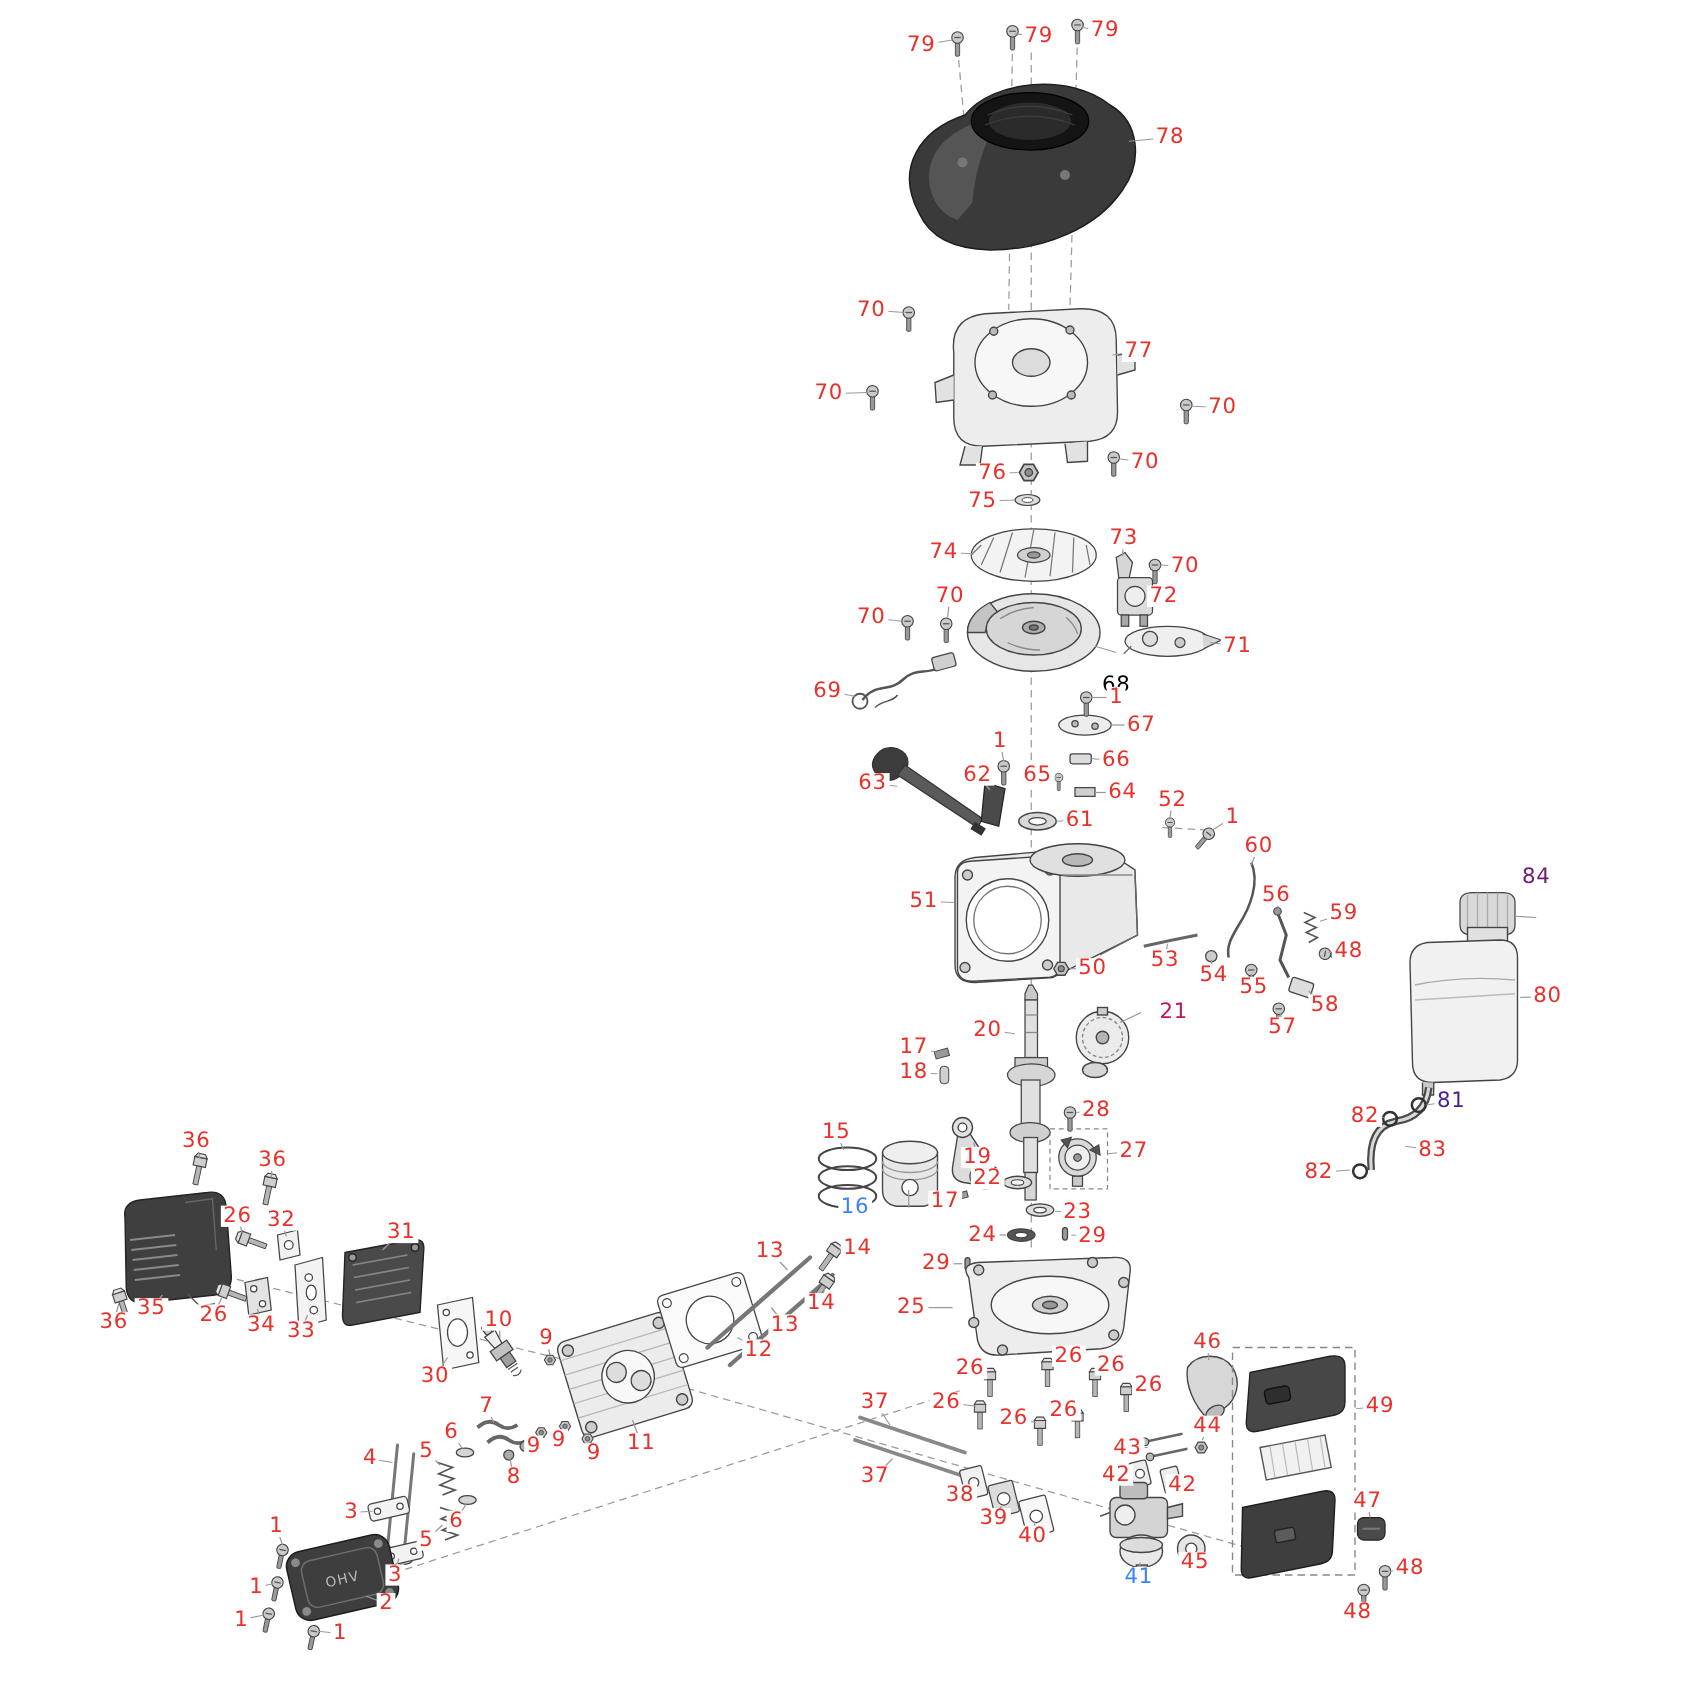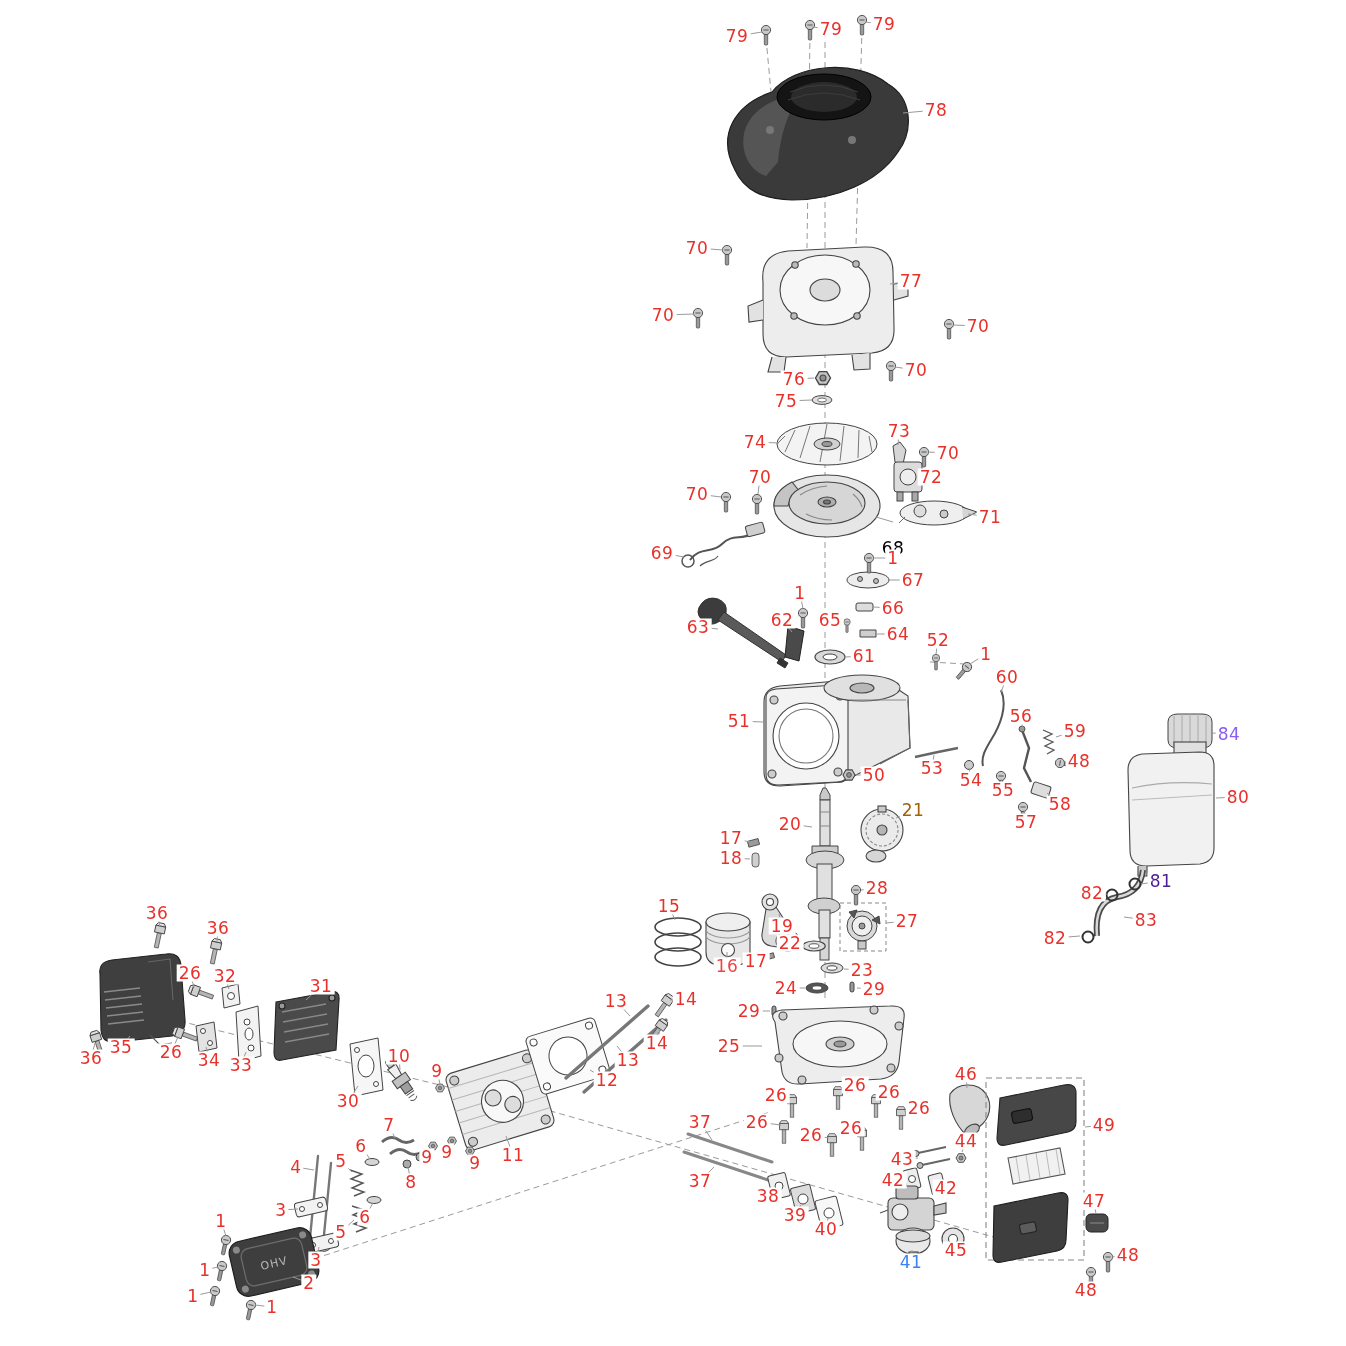--- a/index.html
+++ b/index.html
@@ -664,43 +664,43 @@
       <div class="callout" style="left: 830px; top: 620px; color: rgb(232, 49, 42);">65</div>
       <div class="callout" style="left: 698px; top: 627px; color: rgb(232, 49, 42);">63</div>
       <div class="callout" style="left: 898px; top: 634px; color: rgb(232, 49, 42);">64</div>
       <div class="callout" style="left: 864px; top: 656px; color: rgb(232, 49, 42);">61</div>
       <div class="callout" style="left: 938px; top: 640px; color: rgb(232, 49, 42);">52</div>
       <div class="callout" style="left: 986px; top: 654px; color: rgb(232, 49, 42);">1</div>
       <div class="callout" style="left: 1007px; top: 677px; color: rgb(232, 49, 42);">60</div>
       <div class="callout" style="left: 739px; top: 721px; color: rgb(232, 49, 42);">51</div>
       <div class="callout" style="left: 1021px; top: 716px; color: rgb(232, 49, 42);">56</div>
       <div class="callout" style="left: 1075px; top: 731px; color: rgb(232, 49, 42);">59</div>
-      <div class="callout" style="left: 1229px; top: 734px; color: #8b5cf6;">84</div>
+      <div class="callout" style="left: 1229px; top: 702px; color: #701a75;">84</div>
       <div class="callout" style="left: 932px; top: 768px; color: rgb(232, 49, 42);">53</div>
       <div class="callout" style="left: 1079px; top: 761px; color: rgb(232, 49, 42);">48</div>
       <div class="callout" style="left: 971px; top: 780px; color: rgb(232, 49, 42);">54</div>
       <div class="callout" style="left: 1003px; top: 790px; color: rgb(232, 49, 42);">55</div>
       <div class="callout" style="left: 1238px; top: 797px; color: rgb(232, 49, 42);">80</div>
       <div class="callout" style="left: 874px; top: 775px; color: rgb(232, 49, 42);">50</div>
       <div class="callout" style="left: 1060px; top: 804px; color: rgb(232, 49, 42);">58</div>
       <div class="callout" style="left: 1026px; top: 822px; color: rgb(232, 49, 42);">57</div>
-      <div class="callout" style="left: 913px; top: 810px; color: #a16207;">21</div>
+      <div class="callout" style="left: 939px; top: 810px; color: #be185d;">21</div>
       <div class="callout" style="left: 790px; top: 824px; color: rgb(232, 49, 42);">20</div>
       <div class="callout" style="left: 731px; top: 838px; color: rgb(232, 49, 42);">17</div>
       <div class="callout" style="left: 731px; top: 858px; color: rgb(232, 49, 42);">18</div>
       <div class="callout" style="left: 1161px; top: 881px; color: #4c1d95;">81</div>
       <div class="callout" style="left: 1092px; top: 893px; color: rgb(232, 49, 42);">82</div>
       <div class="callout" style="left: 1146px; top: 920px; color: rgb(232, 49, 42);">83</div>
       <div class="callout" style="left: 1055px; top: 938px; color: rgb(232, 49, 42);">82</div>
       <div class="callout" style="left: 877px; top: 888px; color: rgb(232, 49, 42);">28</div>
       <div class="callout" style="left: 669px; top: 906px; color: rgb(232, 49, 42);">15</div>
       <div class="callout" style="left: 907px; top: 921px; color: rgb(232, 49, 42);">27</div>
       <div class="callout" style="left: 782px; top: 926px; color: rgb(232, 49, 42);">19</div>
       <div class="callout" style="left: 790px; top: 943px; color: rgb(232, 49, 42);">22</div>
-      <div class="callout" style="left: 727px; top: 966px; color: #ef4444;">16</div>
+      <div class="callout" style="left: 684px; top: 966px; color: #3b82f6;">16</div>
       <div class="callout" style="left: 756px; top: 961px; color: rgb(232, 49, 42);">17</div>
       <div class="callout" style="left: 862px; top: 970px; color: rgb(232, 49, 42);">23</div>
       <div class="callout" style="left: 786px; top: 988px; color: rgb(232, 49, 42);">24</div>
       <div class="callout" style="left: 874px; top: 989px; color: rgb(232, 49, 42);">29</div>
       <div class="callout" style="left: 749px; top: 1011px; color: rgb(232, 49, 42);">29</div>
       <div class="callout" style="left: 157px; top: 913px; color: rgb(232, 49, 42);">36</div>
       <div class="callout" style="left: 218px; top: 928px; color: rgb(232, 49, 42);">36</div>
       <div class="callout" style="left: 190px; top: 973px; color: rgb(232, 49, 42);">26</div>
       <div class="callout" style="left: 225px; top: 976px; color: rgb(232, 49, 42);">32</div>
       <div class="callout" style="left: 91px; top: 1058px; color: rgb(232, 49, 42);">36</div>

